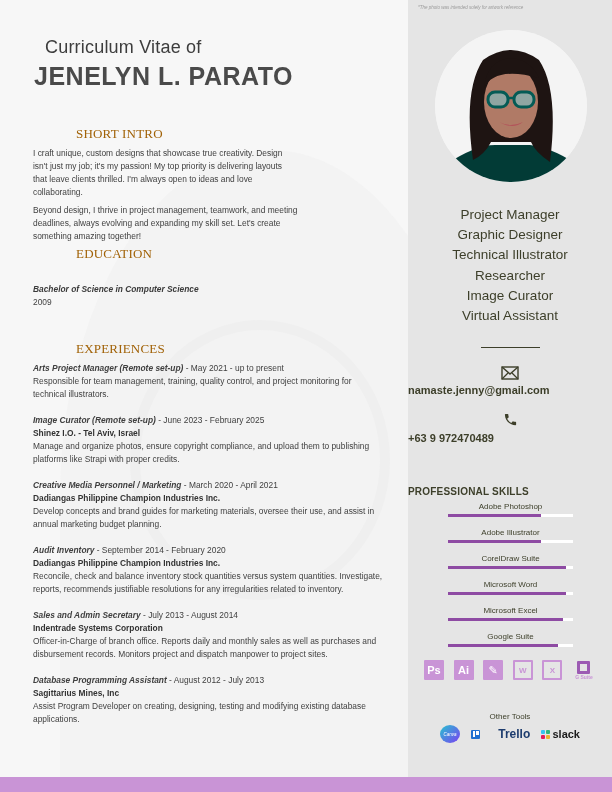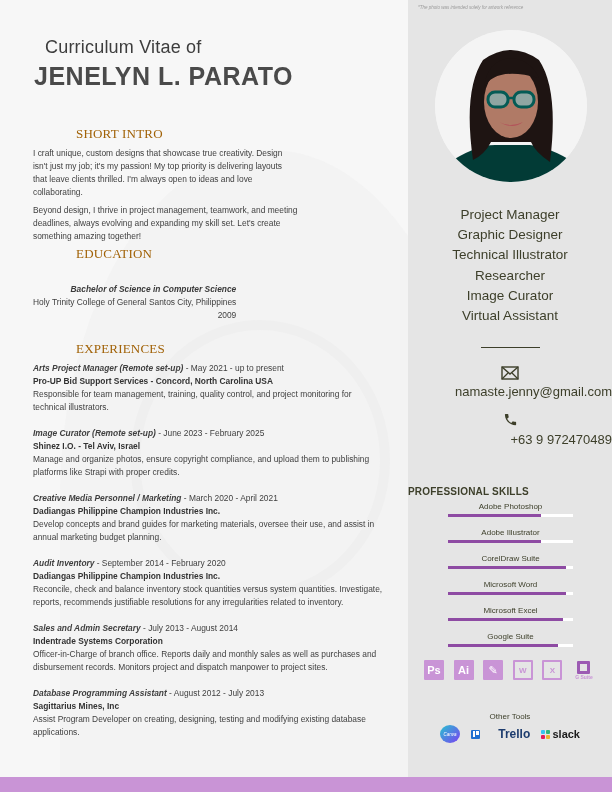--- a/index.html
+++ b/index.html
@@ -13,36 +13,36 @@
   .right { position: absolute; left: 408px; top: 0; width: 204px; height: 777px; background: #e5e5e5; }
   .footer-band { position: absolute; left: 0; top: 777px; width: 612px; height: 15px; background: #c994d6; }
 
   .cv-of { position: absolute; left: 33px; top: 37px; font-size: 18px; color: #3d3d3d; font-weight: 400; letter-spacing: 0.2px; margin-left: 12px; }
   .name { position: absolute; left: 34px; top: 62px; font-size: 25px; font-weight: 700; color: #4a4a4a; letter-spacing: 0.5px; }
 
   .section-title { position: absolute; left: 33px; font-family: "Liberation Serif", "DejaVu Serif", serif; font-weight: 400; font-size: 13px; color: #a16207; letter-spacing: 0.2px; margin-left: 43px; }
   .body-text { position: absolute; left: 33px; width: 265px; font-size: 8.4px; line-height: 13px; color: #3f3f3f; }
   .body-text p + p { margin-top: 5px; }
 
-  .edu { position: absolute; left: 33px; top: 283px; font-size: 8.4px; line-height: 13px; color: #3f3f3f; text-align: right; }
+  .edu { position: absolute; left: 33px; top: 283px; font-size: 8.4px; line-height: 13px; color: #3f3f3f; }
   .edu .degree { font-style: italic; font-weight: 700; color: #3a3a3a; }
 
   .exp-list { position: absolute; left: 33px; top: 362px; width: 350px; font-size: 8.4px; line-height: 13px; color: #3f3f3f; }
   .exp { margin-bottom: 13px; }
   .exp .role { font-style: italic; font-weight: 700; }
   .exp .company { font-weight: 700; color: #333; }
 
   .disclaimer { position: absolute; left: 418px; top: 5px; font-size: 4.5px; font-style: italic; color: #9a9a9a; }
   .photo { position: absolute; left: 435px; top: 30px; width: 152px; height: 152px; border-radius: 50%; background: #f4f4f4; overflow: hidden; }
 
   .titles { position: absolute; left: 408px; top: 205px; width: 204px; text-align: center; font-size: 13.5px; line-height: 20.2px; color: #3d3f2a; }
   .divider { position: absolute; left: 481px; top: 347px; width: 59px; height: 1px; background: #3d3f2a; }
 
   .contact-icon { position: absolute; left: 408px; width: 204px; text-align: center; color: #3d3f2a; }
-  .contact-text { position: absolute; left: 408px; width: 204px; text-align: right; font-size: 13px; color: #3d3f2a; }
+  .contact-text { position: absolute; left: 408px; width: 204px; text-align: left; font-size: 11px; color: #3d3f2a; font-weight: bold; }
 
   .skills-title { position: absolute; left: 408px; top: 486px; width: 204px; text-align: left; font-size: 10px; font-weight: 700; color: #3d3f2a; letter-spacing: 0.2px; }
   .skill { position: absolute; left: 448px; width: 125px; }
   .skill .label { display: block; text-align: center; font-size: 8px; color: #3d3f2a; height: 11px; line-height: 11px; }
   .skill .track { margin-top: 2px; height: 3px; background: #ffffff; position: relative; }
   .skill .fill { position: absolute; left: 0; top: 0; height: 3px; background: #8e4ba3; }
 
   .app-icons { position: absolute; left: 424px; top: 657px; width: 172px; height: 26px; display: flex; justify-content: space-between; align-items: center; }
   .app-icon { width: 20px; height: 20px; background: #c994d6; color: #fff; font-weight: 700; font-size: 11px; display: flex; align-items: center; justify-content: center; border-radius: 1px; }
   .app-icon.word, .app-icon.excel { background: transparent; color: #c994d6; border: 2px solid #c994d6; font-size: 8px; }
@@ -76,29 +76,27 @@
 
 <div class="section-title" style="top:126px">SHORT INTRO</div>
 <div class="body-text" style="top:147px">
   <p>I craft unique, custom designs that showcase true creativity. Design isn't just my job; it's my passion! My top priority is delivering layouts that leave clients thrilled. I'm always open to ideas and love collaborating.</p>
   <p>Beyond design, I thrive in project management, teamwork, and meeting deadlines, always evolving and expanding my skill set. Let's create something amazing together!</p>
 </div>
 
 <div class="section-title" style="top:246px">EDUCATION</div>
 <div class="edu">
   <div class="degree">Bachelor of Science in Computer Science</div>
-  <div>Holy Trinity College of General Santos City, Philippines</div>
   <div>2009</div>
 </div>
 
 <div class="section-title" style="top:341px">EXPERIENCES</div>
 <div class="exp-list">
   <div class="exp">
     <div><span class="role">Arts Project Manager (Remote set-up)</span><span> - May 2021 - up to present</span></div>
-    <div class="company">Pro-UP Bid Support Services - Concord, North Carolina USA</div>
     <div>Responsible for team management, training, quality control, and project monitoring for technical illustrators.</div>
   </div>
   <div class="exp">
     <div><span class="role">Image Curator (Remote set-up)</span><span> - June 2023 - February 2025</span></div>
     <div class="company">Shinez I.O. - Tel Aviv, Israel</div>
     <div>Manage and organize photos, ensure copyright compliance, and upload them to publishing platforms like Strapi with proper credits.</div>
   </div>
   <div class="exp">
     <div><span class="role">Creative Media Personnel / Marketing</span><span> - March 2020 - April 2021</span></div>
     <div class="company">Dadiangas Philippine Champion Industries Inc.</div>

